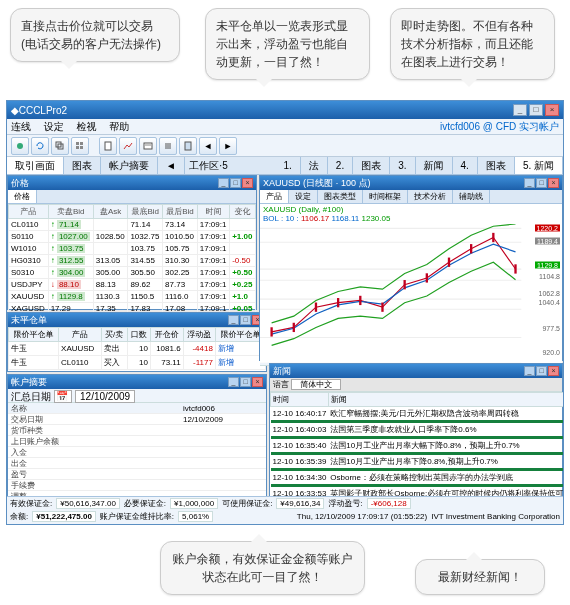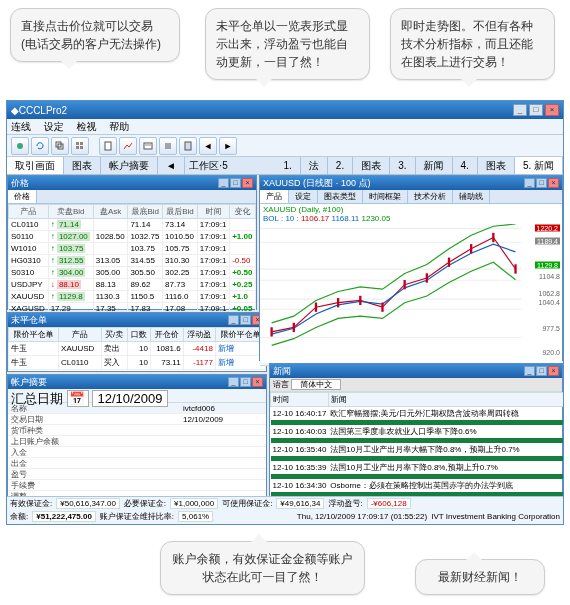--- a/index.html
+++ b/index.html
@@ -58,38 +58,38 @@
 table.pos th{background:#eef4fb;border:1px solid #cdd;padding:1px 2px;font-weight:normal}
 table.pos td{border:1px solid #eee;padding:1px 2px}
 .red{color:#c00}
 .blue{color:#05c}
 
 
 .p-acc{left:0;top:199px;width:260px;height:145px}
 .accrow{display:flex;border-bottom:1px solid #eee;font-size:8px;padding:0 3px;height:11px;align-items:center}
 .accrow .k{flex:1;color:#444}
 .accrow .v{min-width:80px;text-align:left}
-.accbar{height:14px;background:#eef4fb;border-bottom:1px solid #cdd;font-size:13px;padding:1px 3px}
+.accbar{height:14px;background:#eef4fb;border-bottom:1px solid #cdd;font-size:10px;padding:1px 3px}
 
 
 .p-chart{left:252px;top:0;right:0;height:186px}
 .chart-area{position:relative;height:calc(100% - 56px);background:#fff}
 .chart-title{font-size:8px;padding:1px 3px}
 .chart-title .g{color:#090}.chart-title .r{color:#c00}.chart-title .b{color:#06c}
 .chart-svg{position:absolute;inset:0}
 .yaxis{position:absolute;right:0;top:0;bottom:0;width:32px;font-size:7px;color:#666}
 .yaxis div{position:absolute;right:2px;transform:translateY(-50%)}
 .ylabel-box{position:absolute;right:0;padding:0 2px;font-size:7px;color:#fff}
 
 
 .p-news{left:262px;top:188px;right:0;height:156px}
 .newsbar{height:14px;background:#e5e5e5;border-bottom:1px solid #cdd;font-size:8px;padding:1px 3px}
 table.news{width:100%;border-collapse:collapse;font-size:8px}
 table.news th{background:#eef4fb;border:1px solid #cdd;padding:1px 2px;font-weight:normal;text-align:left}
-table.news td{border-bottom:5px solid #15803d;padding:1px 2px;white-space:nowrap;overflow:hidden}
+table.news td{border-bottom:3px solid #15803d;padding:1px 2px;white-space:nowrap;overflow:hidden}
 
 .statusbar{position:absolute;left:0;right:0;bottom:0;height:28px;background:#eef4fb;border-top:1px solid #a8c4e0;font-size:8px}
 .statusbar .row{display:flex;padding:1px 3px;gap:4px;align-items:center;height:13px}
 .statusbar .cell{border:1px solid #cdd;padding:0 3px;background:#fff}
 .bold{font-weight:bold}
 </style>
 </head>
 <body>
 
 <div class="callout c1">直接点击价位就可以交易
@@ -108,20 +108,21 @@
     <span class="winbtn">□</span>
     <span class="winbtn close">×</span>
   </div>
   <div class="menubar">
     <div class="menus">
       <span>连线</span>
       <span>设定</span>
       <span>检视</span>
       <span>帮助</span>
     </div>
+    <span style="color:#06c">ivtcfd006 @ CFD 实习帐户</span>
   </div>
   <div class="toolbar">
     <span class="tbtn">
         <svg viewBox="0 0 10 10">
           <circle cx="5" cy="5" r="3" fill="#3a7"></circle>
         </svg>
       </span>
     <span class="tbtn">
         <svg viewBox="0 0 10 10">
           <path d="M2 5a3 3 0 1 1 1 2" fill="none" stroke="#06c"></path>

